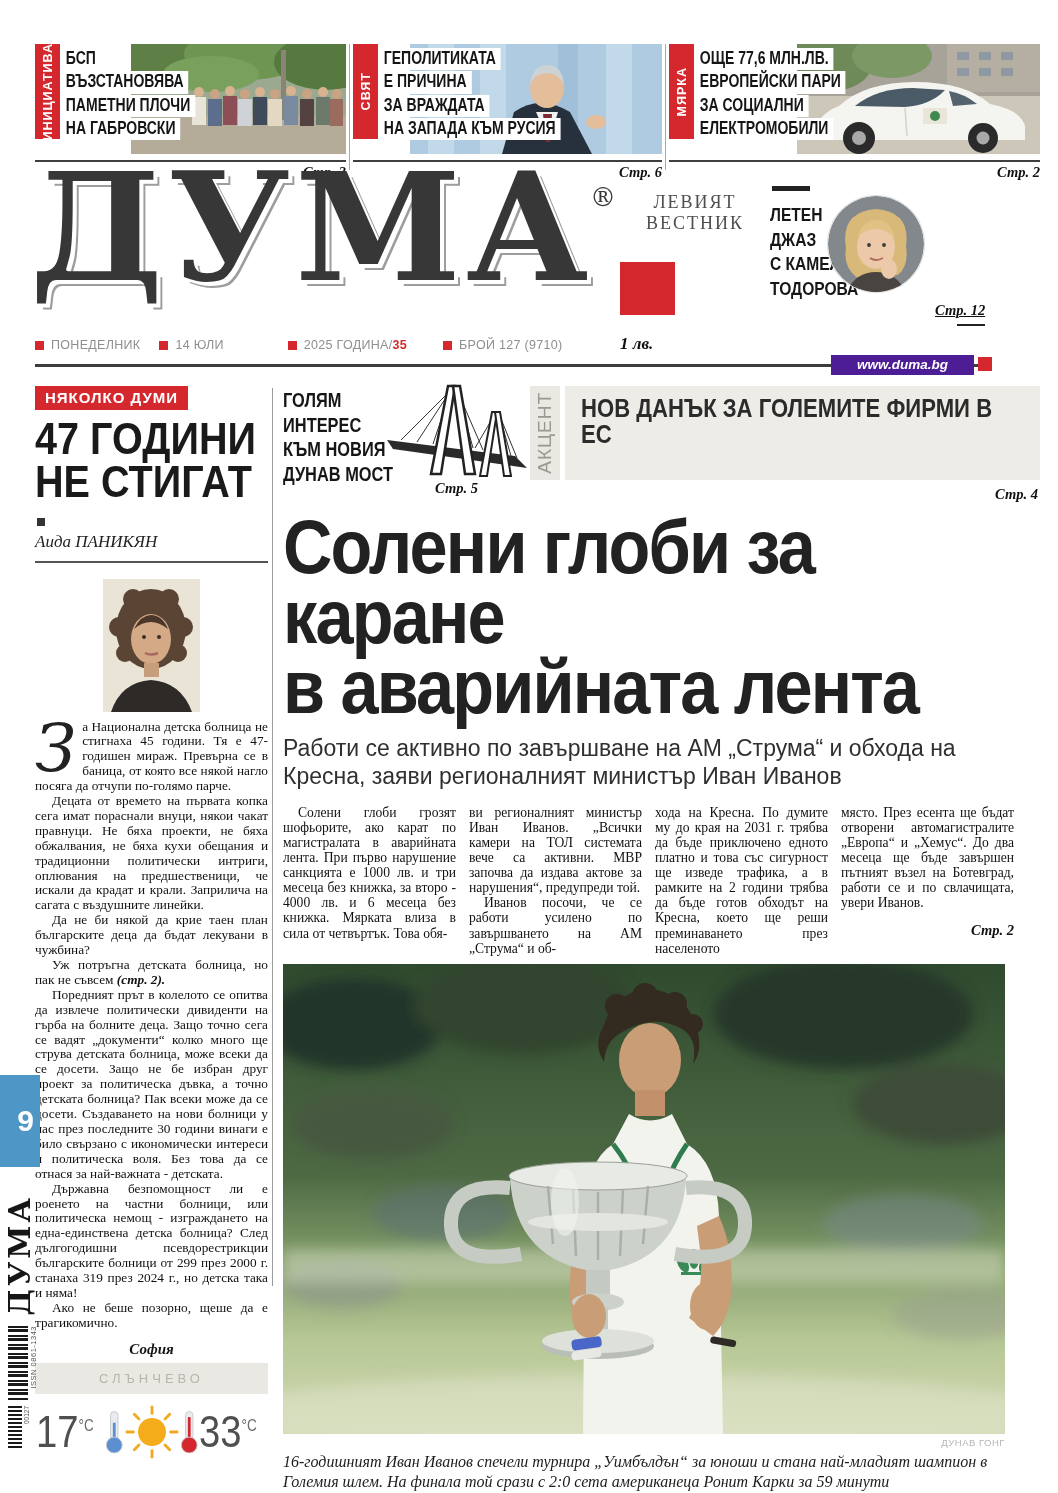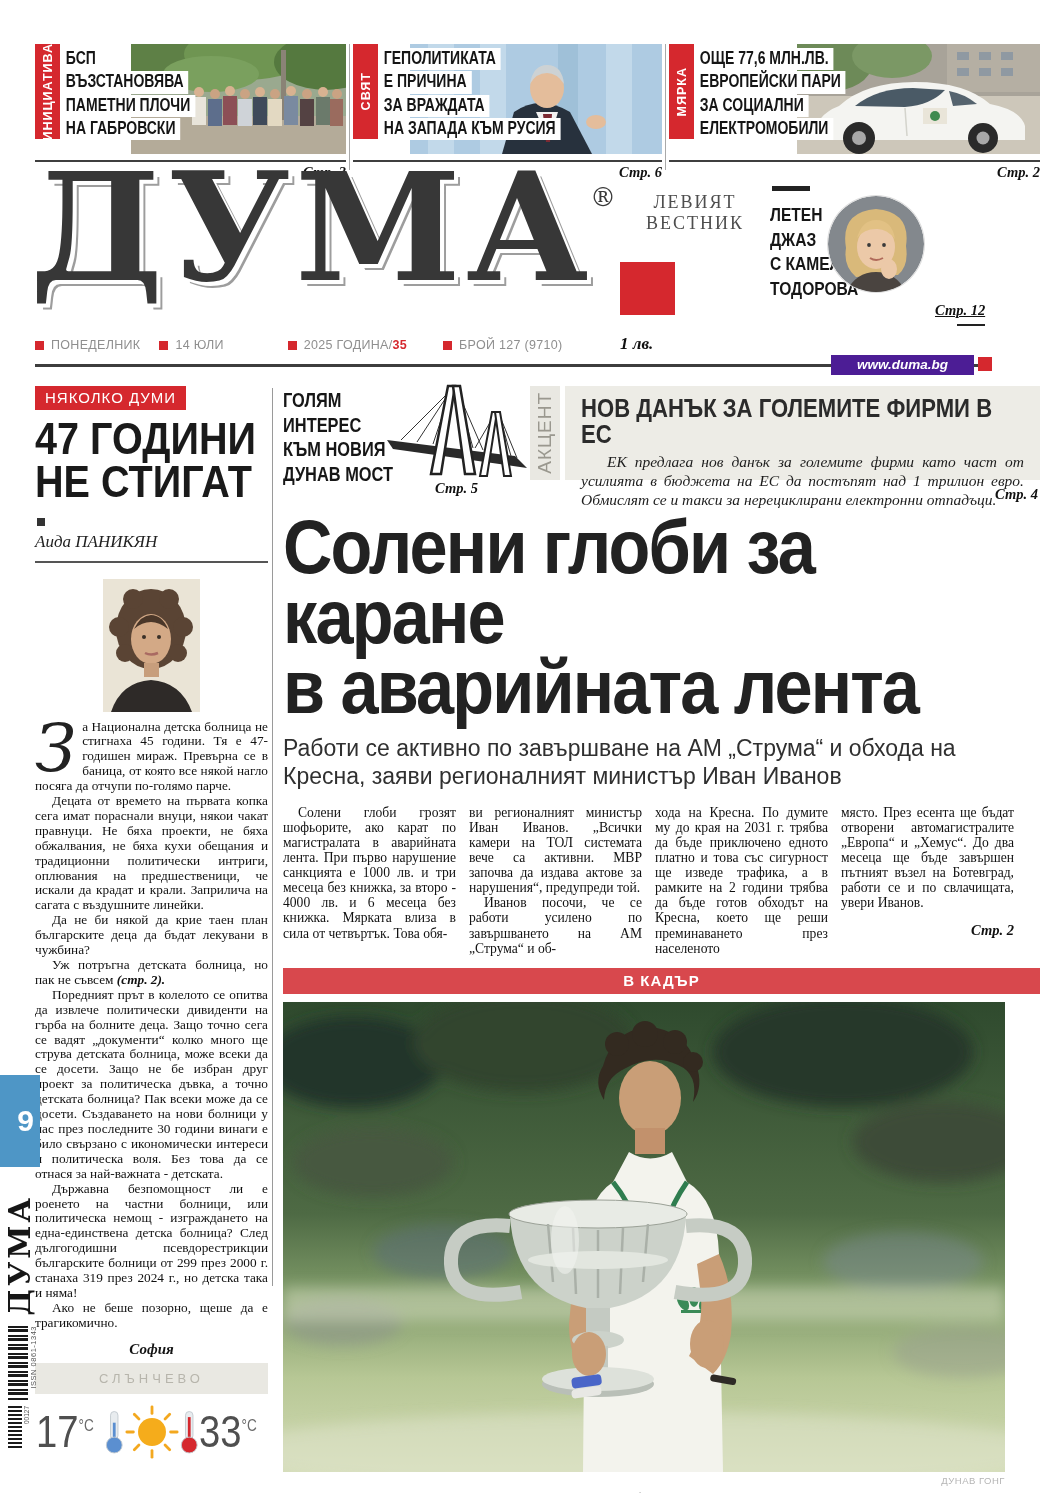--- a/index.html
+++ b/index.html
@@ -43,21 +43,21 @@
   .d-items .sq{display:inline-block;width:9px;height:9px;background:#d5282e;margin-right:7px;flex:none;}
   .d-it{display:flex;align-items:center;}
   .d-red{color:#d5282e;font-weight:bold;}
   .d-price{position:absolute;left:585px;top:-4px;font-family:"Liberation Serif",serif;font-style:italic;font-weight:bold;font-size:17px;color:#111;}
   .d-rule{position:absolute;left:0;top:26px;width:100%;height:3px;background:#3d3d3d;}
   .d-web{position:absolute;right:18px;top:17px;background:#4c1d95;color:#fff;font-style:italic;font-weight:bold;font-size:13.5px;padding:2px 26px 3px;}
   .d-websq{position:absolute;right:0;top:19px;width:14px;height:14px;background:#d5282e;}
 
   
   .opinion{position:absolute;left:35px;top:386px;width:233px;}
-  .kicker{display:inline-block;background:#d5282e;color:#fff;font-weight:normal;font-size:15px;letter-spacing:1px;padding:3px 10px 4px;}
+  .kicker{display:inline-block;background:#d5282e;color:#fff;font-weight:bold;font-size:15px;letter-spacing:1px;padding:3px 10px 4px;}
   .op-title{margin-top:8px;font-weight:bold;font-size:45px;line-height:.95;color:#1a1a1a;transform:scaleX(.88);transform-origin:left top;width:114%;}
   .op-bullet{width:8px;height:8px;background:#333;margin:14px 0 6px 2px;}
   .op-author{font-family:"Liberation Serif",serif;font-style:italic;font-size:17px;color:#222;}
   .op-hr{border:none;border-top:2px solid #555;margin:9px 0 0;}
   .op-photo{display:block;margin:16px auto 0;width:97px;height:133px;}
   .op-art{margin-top:8px;}
   .op-art p{font-family:"Liberation Serif",serif;font-size:13.3px;line-height:14.9px;text-align:justify;margin:0;text-indent:17px;color:#111;}
   .op-art p.nofirst{text-indent:0;}
   .dropcap{float:left;font-family:"DejaVu Serif",serif;font-style:italic;font-size:66px;line-height:.62;padding:9px 6px 0 0;color:#222;}
   .w-city{margin-top:10px;text-align:center;font-family:"Liberation Serif",serif;font-style:italic;font-weight:bold;font-size:15px;}
@@ -394,21 +394,20 @@
         <polygon points="105,30 110,30 100,94 93,94" fill="#fff" stroke="#222" stroke-width="2"></polygon>
         <polygon points="108,30 113,30 124,94 117,94" fill="#fff" stroke="#222" stroke-width="2"></polygon>
       </svg>
       <div class="bridge-page pageref">Стр. 5</div>
 
       <div class="accent-label">
           <span>АКЦЕНТ</span>
         </div>
       <div class="accent-box">
         <div class="accent-title">НОВ ДАНЪК ЗА ГОЛЕМИТЕ ФИРМИ В ЕС</div>
-        <div class="accent-text">ЕК предлага нов данък за големите фирми като част от усилията в бюджета на ЕС да постъпят над 1 трилион евро. Обмислят се и такси за нерециклирани електронни отпадъци.</div>
       </div>
       <div class="accent-page pageref">Стр. 4</div>
     </div>
 
     <div class="lead-hl">
       <div>Солени глоби за каране</div>
       <div>в аварийната лента</div>
     </div>
     <div class="lead-sub">Работи се активно по завършване на АМ „Струма“ и обхода на Кресна, заяви регионалният министър Иван Иванов</div>
 
@@ -422,21 +421,20 @@
       </div>
       <div class="lead-col">
         <p>хода на Кресна. По думите му до края на 2031 г. трябва да бъде приключено едното платно и това със сигурност ще изведе трафика, а в рамките на 2 години трябва да бъде готов обходът на Кресна, което ще реши преминаването през населеното</p>
       </div>
       <div class="lead-col">
         <p>място. През есента ще бъдат отворени автомагистралите „Европа“ и „Хемус“. До два месеца ще бъде завършен пътният възел на Ботевград, работи се и по свлачищата, увери Иванов.</p>
         <div class="lead-pageref pageref">Стр. 2</div>
       </div>
     </div>
 
-    <div class="kadar">В КАДЪР</div>
 
     <svg class="tennis" width="722" height="470" viewBox="0 0 722 470">
       <defs>
         <linearGradient id="bgg" x1="0" y1="0" x2="0" y2="1">
           <stop offset="0" stop-color="#2f4a2e"></stop>
             <stop offset="0.45" stop-color="#4e6a44"></stop>
           <stop offset="0.62" stop-color="#7e9a68"></stop>
             <stop offset="0.8" stop-color="#b7c795"></stop>
           <stop offset="1" stop-color="#d2dbb4"></stop>
         </linearGradient>

